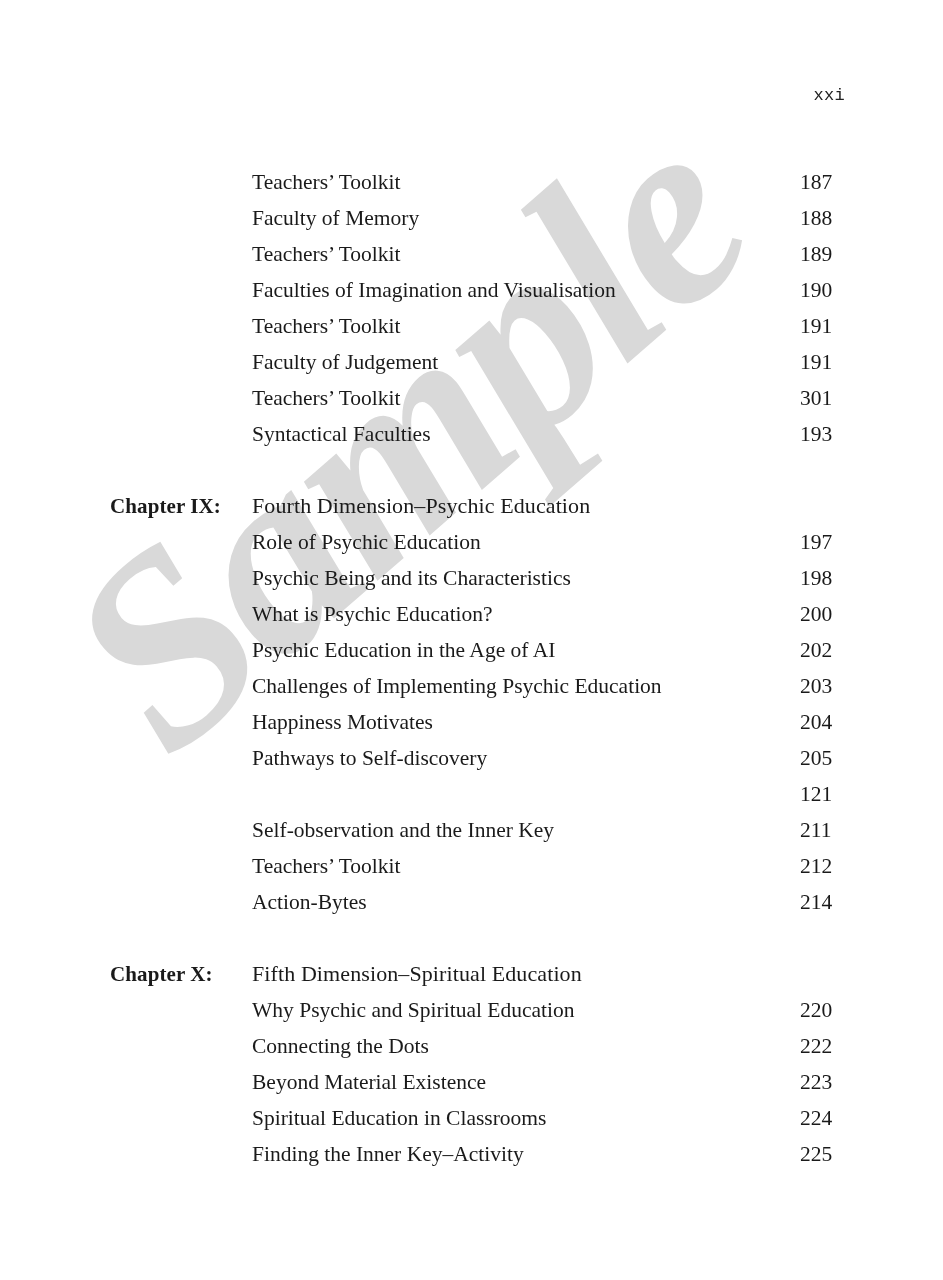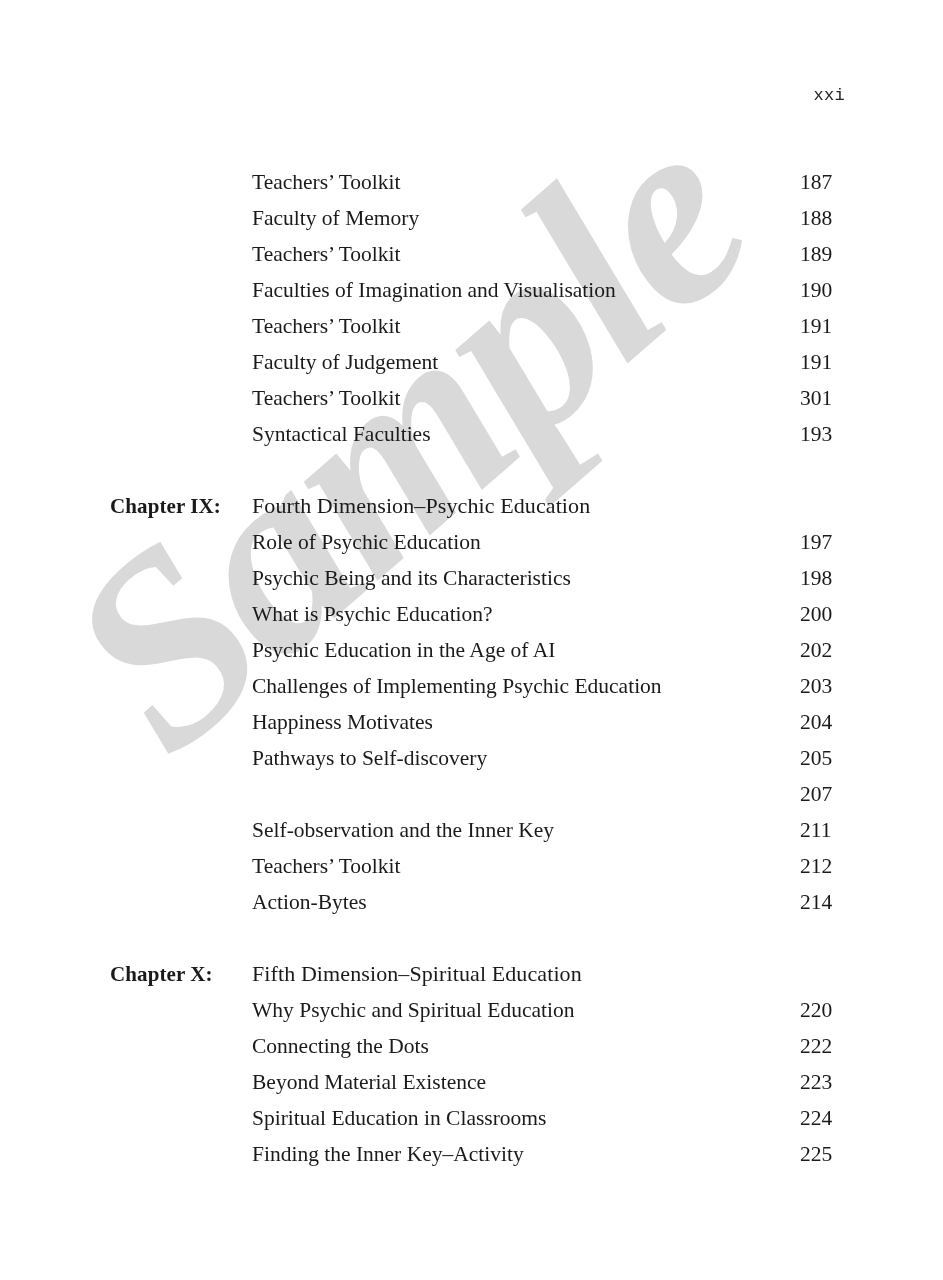--- a/index.html
+++ b/index.html
@@ -231,21 +231,21 @@
           <span class="entry-leader"></span>
           <span class="entry-page">204</span>
         </div>
         <div class="entry-row gap">
           <span class="entry-title">Pathways to Self-discovery</span>
           <span class="entry-leader"></span>
           <span class="entry-page">205</span>
         </div>
         <div class="entry-row">
           <span class="entry-leader"></span>
-          <span class="entry-page">207</span>
+          <span class="entry-page">121</span>
         </div>
         <div class="entry-row">
           <span class="entry-title">Self-observation and the Inner Key</span>
           <span class="entry-leader"></span>
           <span class="entry-page">211</span>
         </div>
         <div class="entry-row">
           <span class="entry-title">Teachers’ Toolkit</span>
           <span class="entry-leader"></span>
           <span class="entry-page">212</span>

